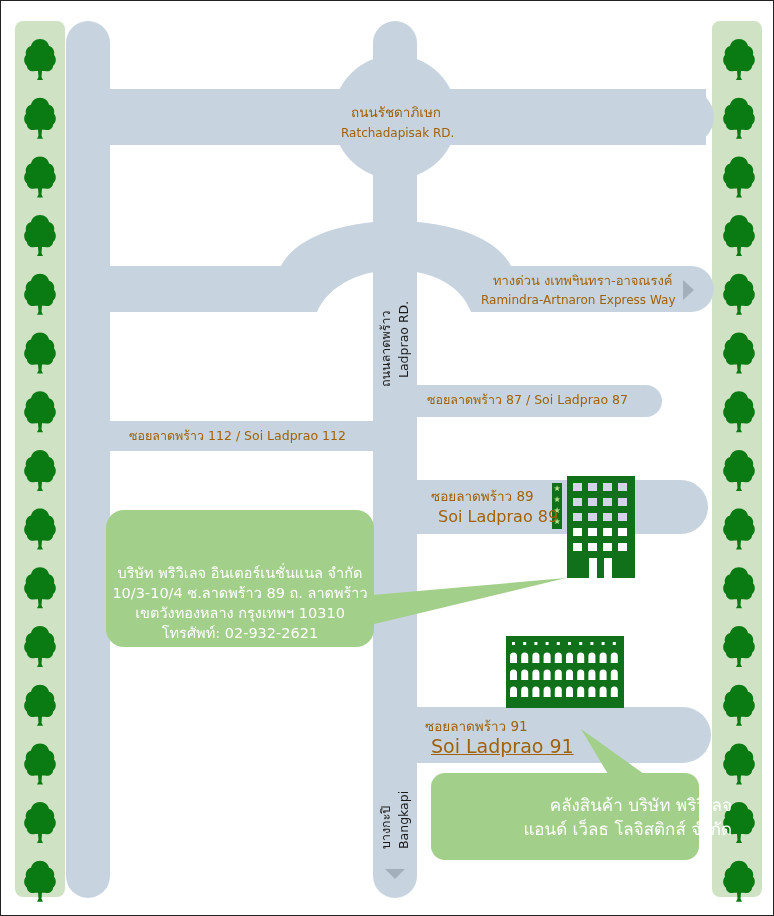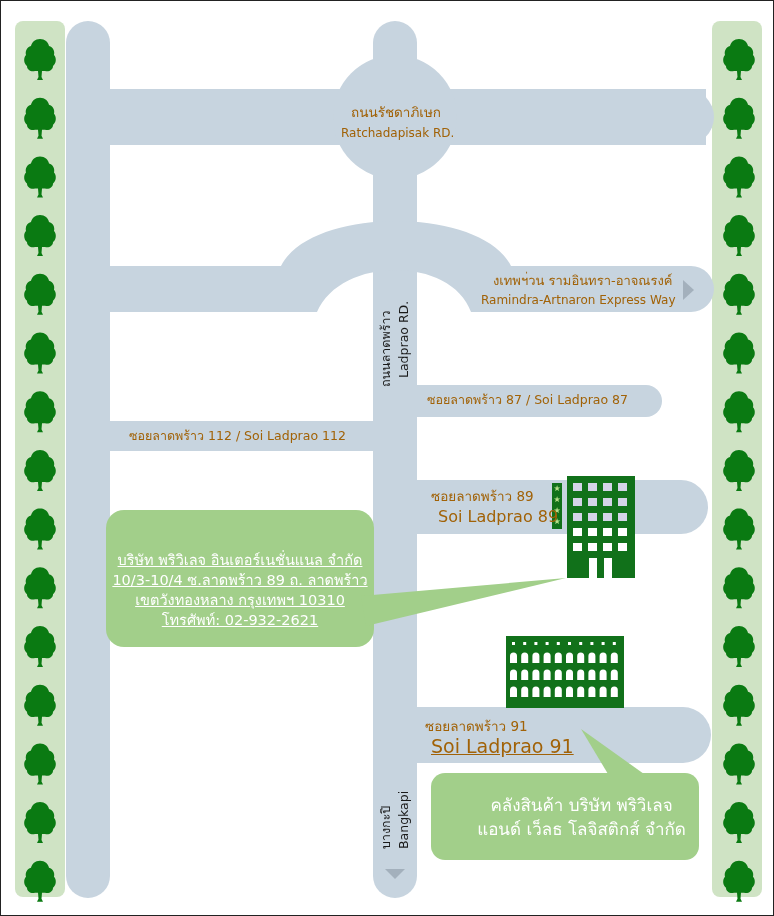--- a/index.html
+++ b/index.html
@@ -170,42 +170,42 @@
     </g>
     <g fill="#a2cf8a">
       <rect x="430" y="772" width="268" height="87" rx="14"></rect>
       <path d="M580,728 L650,778 L610,778 Z"></path>
     </g>
   </svg>
 
   <div class="lbl" style="left:350px;top:102px;font-size:13.5px;">ถนนรัชดาภิเษก</div>
   <div class="lbl" style="left:340px;top:123px;font-size:12px;">Ratchadapisak RD.</div>
 
-  <div class="lbl" style="left:492px;top:271px;font-size:13px;">งเทพฯ่วน รามอินทรา-อาจณรงค์</div>
+  <div class="lbl" style="left:492px;top:271px;font-size:13px;">ทางด่วน งเทพฯินทรา-อาจณรงค์</div>
   <div class="lbl" style="left:480px;top:290px;font-size:12px;">Ramindra-Artnaron Express Way</div>
 
   <div class="vlbl" style="left:377px;top:386px;">ถนนลาดพร้าว</div>
   <div class="vlbl" style="left:395px;top:377px;">Ladprao RD.</div>
 
   <div class="lbl" style="left:426px;top:390px;font-size:12.5px;text-align:right;">ซอยลาดพร้าว 87 /  Soi Ladprao 87</div>
   <div class="lbl" style="left:128px;top:426px;font-size:12.5px;text-align:center;">ซอยลาดพร้าว 112 / Soi Ladprao 112</div>
 
   <div class="lbl" style="left:430px;top:486px;font-size:13.5px;">ซอยลาดพร้าว 89</div>
   <div class="lbl" style="left:437px;top:507px;font-size:16px;">Soi Ladprao 89</div>
 
   <div class="lbl" style="left:424px;top:716px;font-size:13.5px;">ซอยลาดพร้าว 91</div>
   <div class="lbl" style="left:430px;top:736px;font-size:19px;text-decoration:underline;">Soi Ladprao 91</div>
 
   <div class="vlbl" style="left:377px;top:848px;">บางกะปิ</div>
   <div class="vlbl" style="left:395px;top:848px;">Bangkapi</div>
 
-  <div class="callout-text" style="left:105px;top:549px;width:268px;text-decoration:underline;">
+  <div class="callout-text" style="left:105px;top:562px;width:268px;">
     <div>บริษัท พริวิเลจ อินเตอร์เนชั่นแนล จำกัด</div>
     <div>10/3-10/4 ซ.ลาดพร้าว 89 ถ. ลาดพร้าว</div>
     <div>เขตวังทองหลาง กรุงเทพฯ 10310</div>
     <div>โทรศัพท์: 02-932-2621</div>
   </div>
 
-  <div class="callout-text" style="left:430px;top:792px;width:301px;font-size:17px;line-height:24px;">
+  <div class="callout-text" style="left:430px;top:792px;width:301px;font-size:17px;line-height:24px;text-align:right;">
     <div>คลังสินค้า บริษัท พริวิเลจ</div>
     <div>แอนด์ เว็ลธ โลจิสติกส์ จำกัด</div>
   </div>
 </div>
 
 </body></html>

